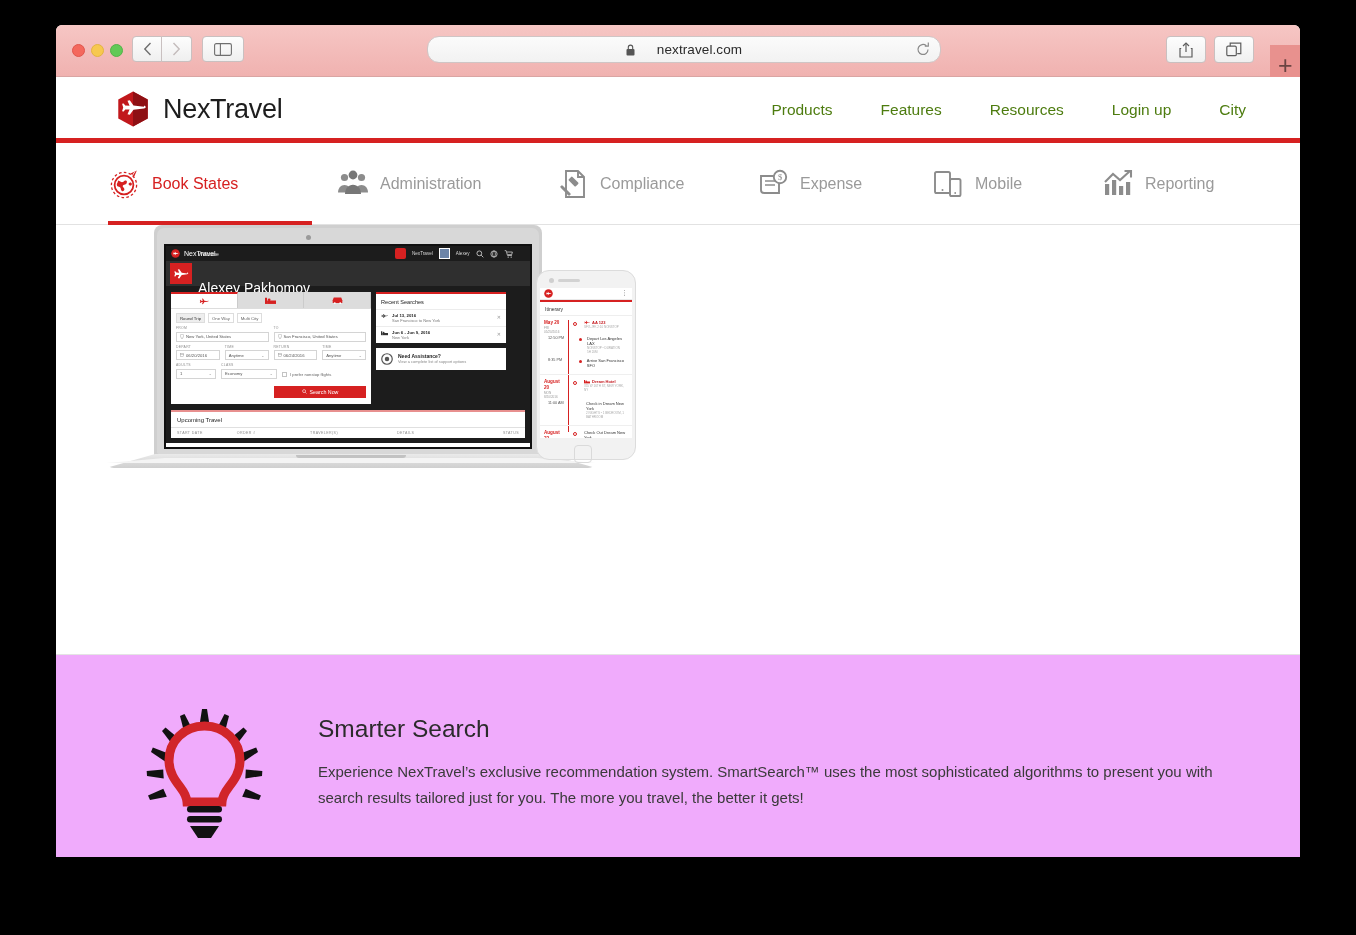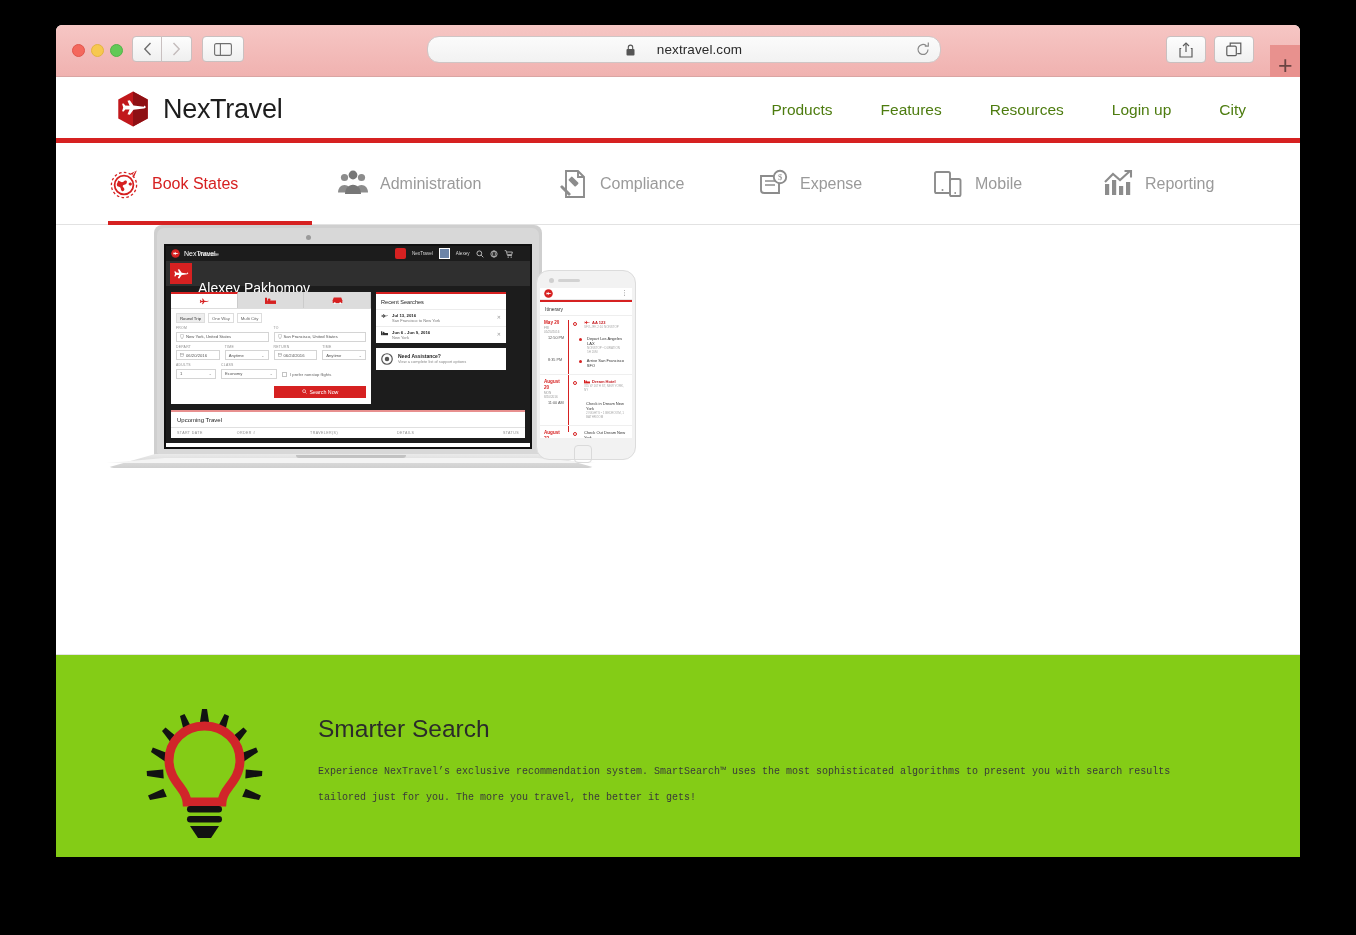--- a/index.html
+++ b/index.html
@@ -151,32 +151,32 @@
   #hero-copy h2 {
     margin: 0 0 18px 0;
     font-size: 30px; font-weight: 400; color: #2b2b2b; letter-spacing: -.2px;
   }
   #hero-copy p {
     margin: 0; font-size: 17.5px; line-height: 32px; color: #3a3a3a;
   }
 
   
   #smarter {
-    position: relative; height: 215px; background: #84cc16;
+    position: relative; height: 215px; background: #f0abfc;
   }
   #bulb-icon {
     position: absolute; left: 88px; top: 50px; width: 120px; height: 140px;
   }
   #smarter-copy { position: absolute; left: 262px; top: 60px; width: 905px; }
   #smarter-copy h3 {
     margin: 0 0 16px 0;
     font-size: 24.5px; font-weight: 400; color: #2b2b2b;
   }
   #smarter-copy p {
-    margin: 0; font-size: 10px; line-height: 26px; color: #3a3a3a; font-family: Liberation Mono, monospace;
+    margin: 0; font-size: 15px; line-height: 26px; color: #3a3a3a;
   }
 
   
   .mock-screen {
     position: absolute; background: #fff; overflow: hidden;
   }
   .mk-topbar {
     height: 15px; background: #1c1c1c; display: flex; align-items: center;
     padding: 0 5px; gap: 4px;
   }

